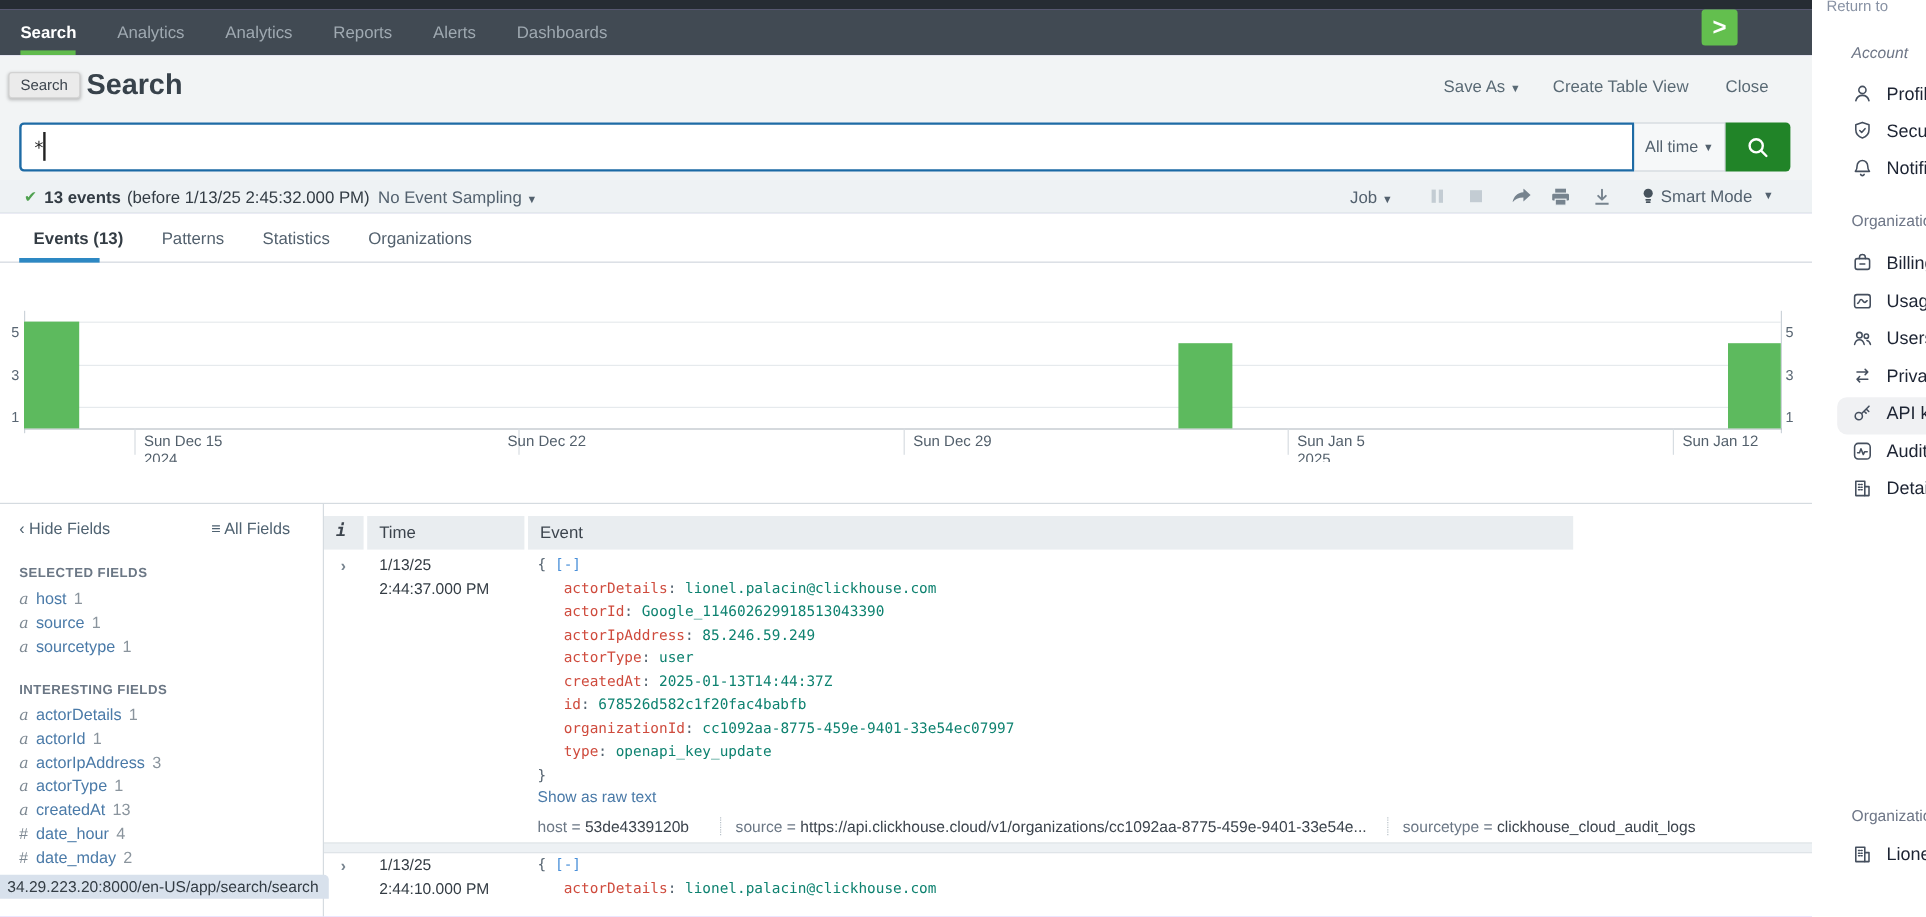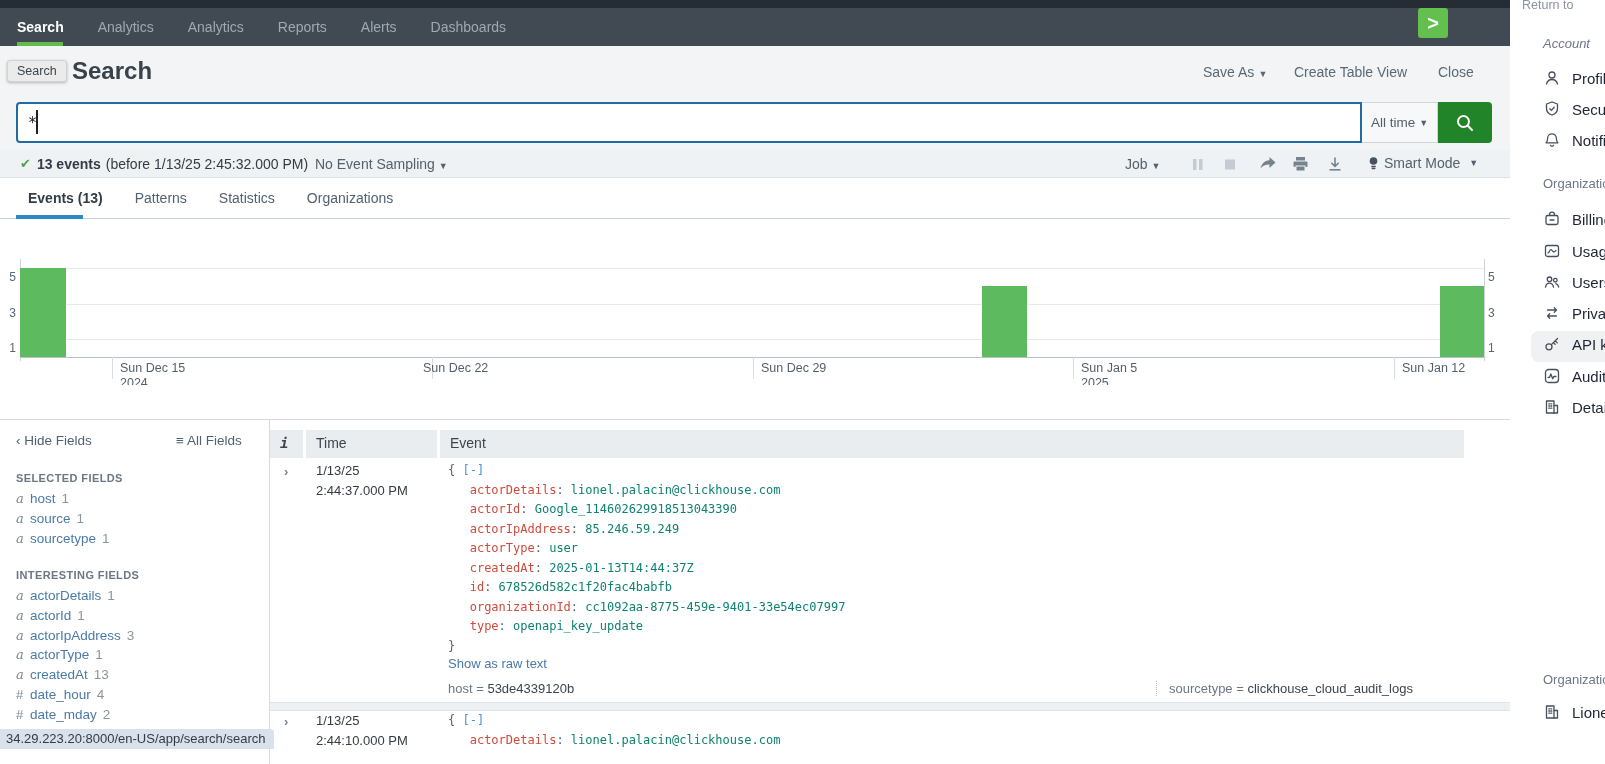--- a/index.html
+++ b/index.html
@@ -78,21 +78,21 @@
   .fld { position:absolute; left:16px; font-size:13.5px; color:#4a7aa8; cursor:pointer; white-space:nowrap; }
   .fld .pre { display:inline-block; width:14px; color:#7c8791; font-style:italic; font-family:"DejaVu Serif",serif; font-size:13px; }
   .fld .pre.num { font-style:normal; font-family:"Liberation Sans",sans-serif; }
   .fld .cnt { color:#8a949d; margin-left:6px; }
 
   
   #etable { left:270px; top:420px; width:1240px; height:344px; background:#fff; overflow:hidden; }
   .thcell { position:absolute; top:10px; height:28px; background:#e9edf0; color:#3c444d; font-size:14px; padding:5px 0 0 10px; }
   #th-i { left:0; width:33px; font-family:"DejaVu Sans Mono",monospace; font-style:italic; font-weight:bold; }
   #th-time { left:36px; width:131px; }
-  #th-event { left:170px; width:1024px; }
+  #th-event { left:170px; width:871px; }
   .rowchev { position:absolute; left:14px; font-size:13px; font-weight:bold; color:#76838e; cursor:pointer; }
   .tdate { position:absolute; left:46px; font-size:13px; color:#333c44; }
   .mono { font-family:"DejaVu Sans Mono",monospace; font-size:12px; color:#53616e; white-space:pre; }
   .jline { position:absolute; left:178px; }
   .jkey { color:#cf4b3d; }
   .jval { color:#0e8270; }
   .jcol { color:#53616e; }
   .collapse-link { color:#4a90d9; cursor:pointer; }
   #rawlink { position:absolute; left:178px; font-size:13px; color:#4a7aa8; cursor:pointer; }
   .meta { position:absolute; font-size:13px; color:#6b7785; white-space:nowrap; }
@@ -278,20 +278,21 @@
     <div class="jline mono" style="top:82px;">   <span class="jkey">actorId</span><span class="jcol">: </span><span class="jval">Google_114602629918513043390</span></div>
     <div class="jline mono" style="top:102px;">   <span class="jkey">actorIpAddress</span><span class="jcol">: </span><span class="jval">85.246.59.249</span></div>
     <div class="jline mono" style="top:121px;">   <span class="jkey">actorType</span><span class="jcol">: </span><span class="jval">user</span></div>
     <div class="jline mono" style="top:141px;">   <span class="jkey">createdAt</span><span class="jcol">: </span><span class="jval">2025-01-13T14:44:37Z</span></div>
     <div class="jline mono" style="top:160px;">   <span class="jkey">id</span><span class="jcol">: </span><span class="jval">678526d582c1f20fac4babfb</span></div>
     <div class="jline mono" style="top:180px;">   <span class="jkey">organizationId</span><span class="jcol">: </span><span class="jval">cc1092aa-8775-459e-9401-33e54ec07997</span></div>
     <div class="jline mono" style="top:199px;">   <span class="jkey">type</span><span class="jcol">: </span><span class="jval">openapi_key_update</span></div>
     <div class="jline mono" style="top:219px;"><span class="jcol">}</span></div>
     <div id="rawlink" style="top:236px;">Show as raw text</div>
     <div class="meta" style="left:178px; top:261px;"><span>host =</span> <b>53de4339120b</b></div>
+    <div class="meta sep" style="left:330px; top:261px;"><span>source =</span> <b>https://api.clickhouse.cloud/v1/organizations/cc1092aa-8775-459e-9401-33e54e...</b></div>
     <div class="meta sep" style="left:886px; top:261px;"><span>sourcetype =</span> <b>clickhouse_cloud_audit_logs</b></div>
 
     <div id="rowsep" style="top:282px;"></div>
 
     <div class="rowchev" style="top:294px;">›</div>
     <div class="tdate" style="top:293px;">1/13/25</div>
     <div class="tdate" style="top:313px;">2:44:10.000 PM</div>
     <div class="jline mono" style="top:293px;"><span class="jcol">{</span> <span class="collapse-link">[-]</span></div>
     <div class="jline mono" style="top:313px;">   <span class="jkey">actorDetails</span><span class="jcol">: </span><span class="jval">lionel.palacin@clickhouse.com</span></div>
   </div>

